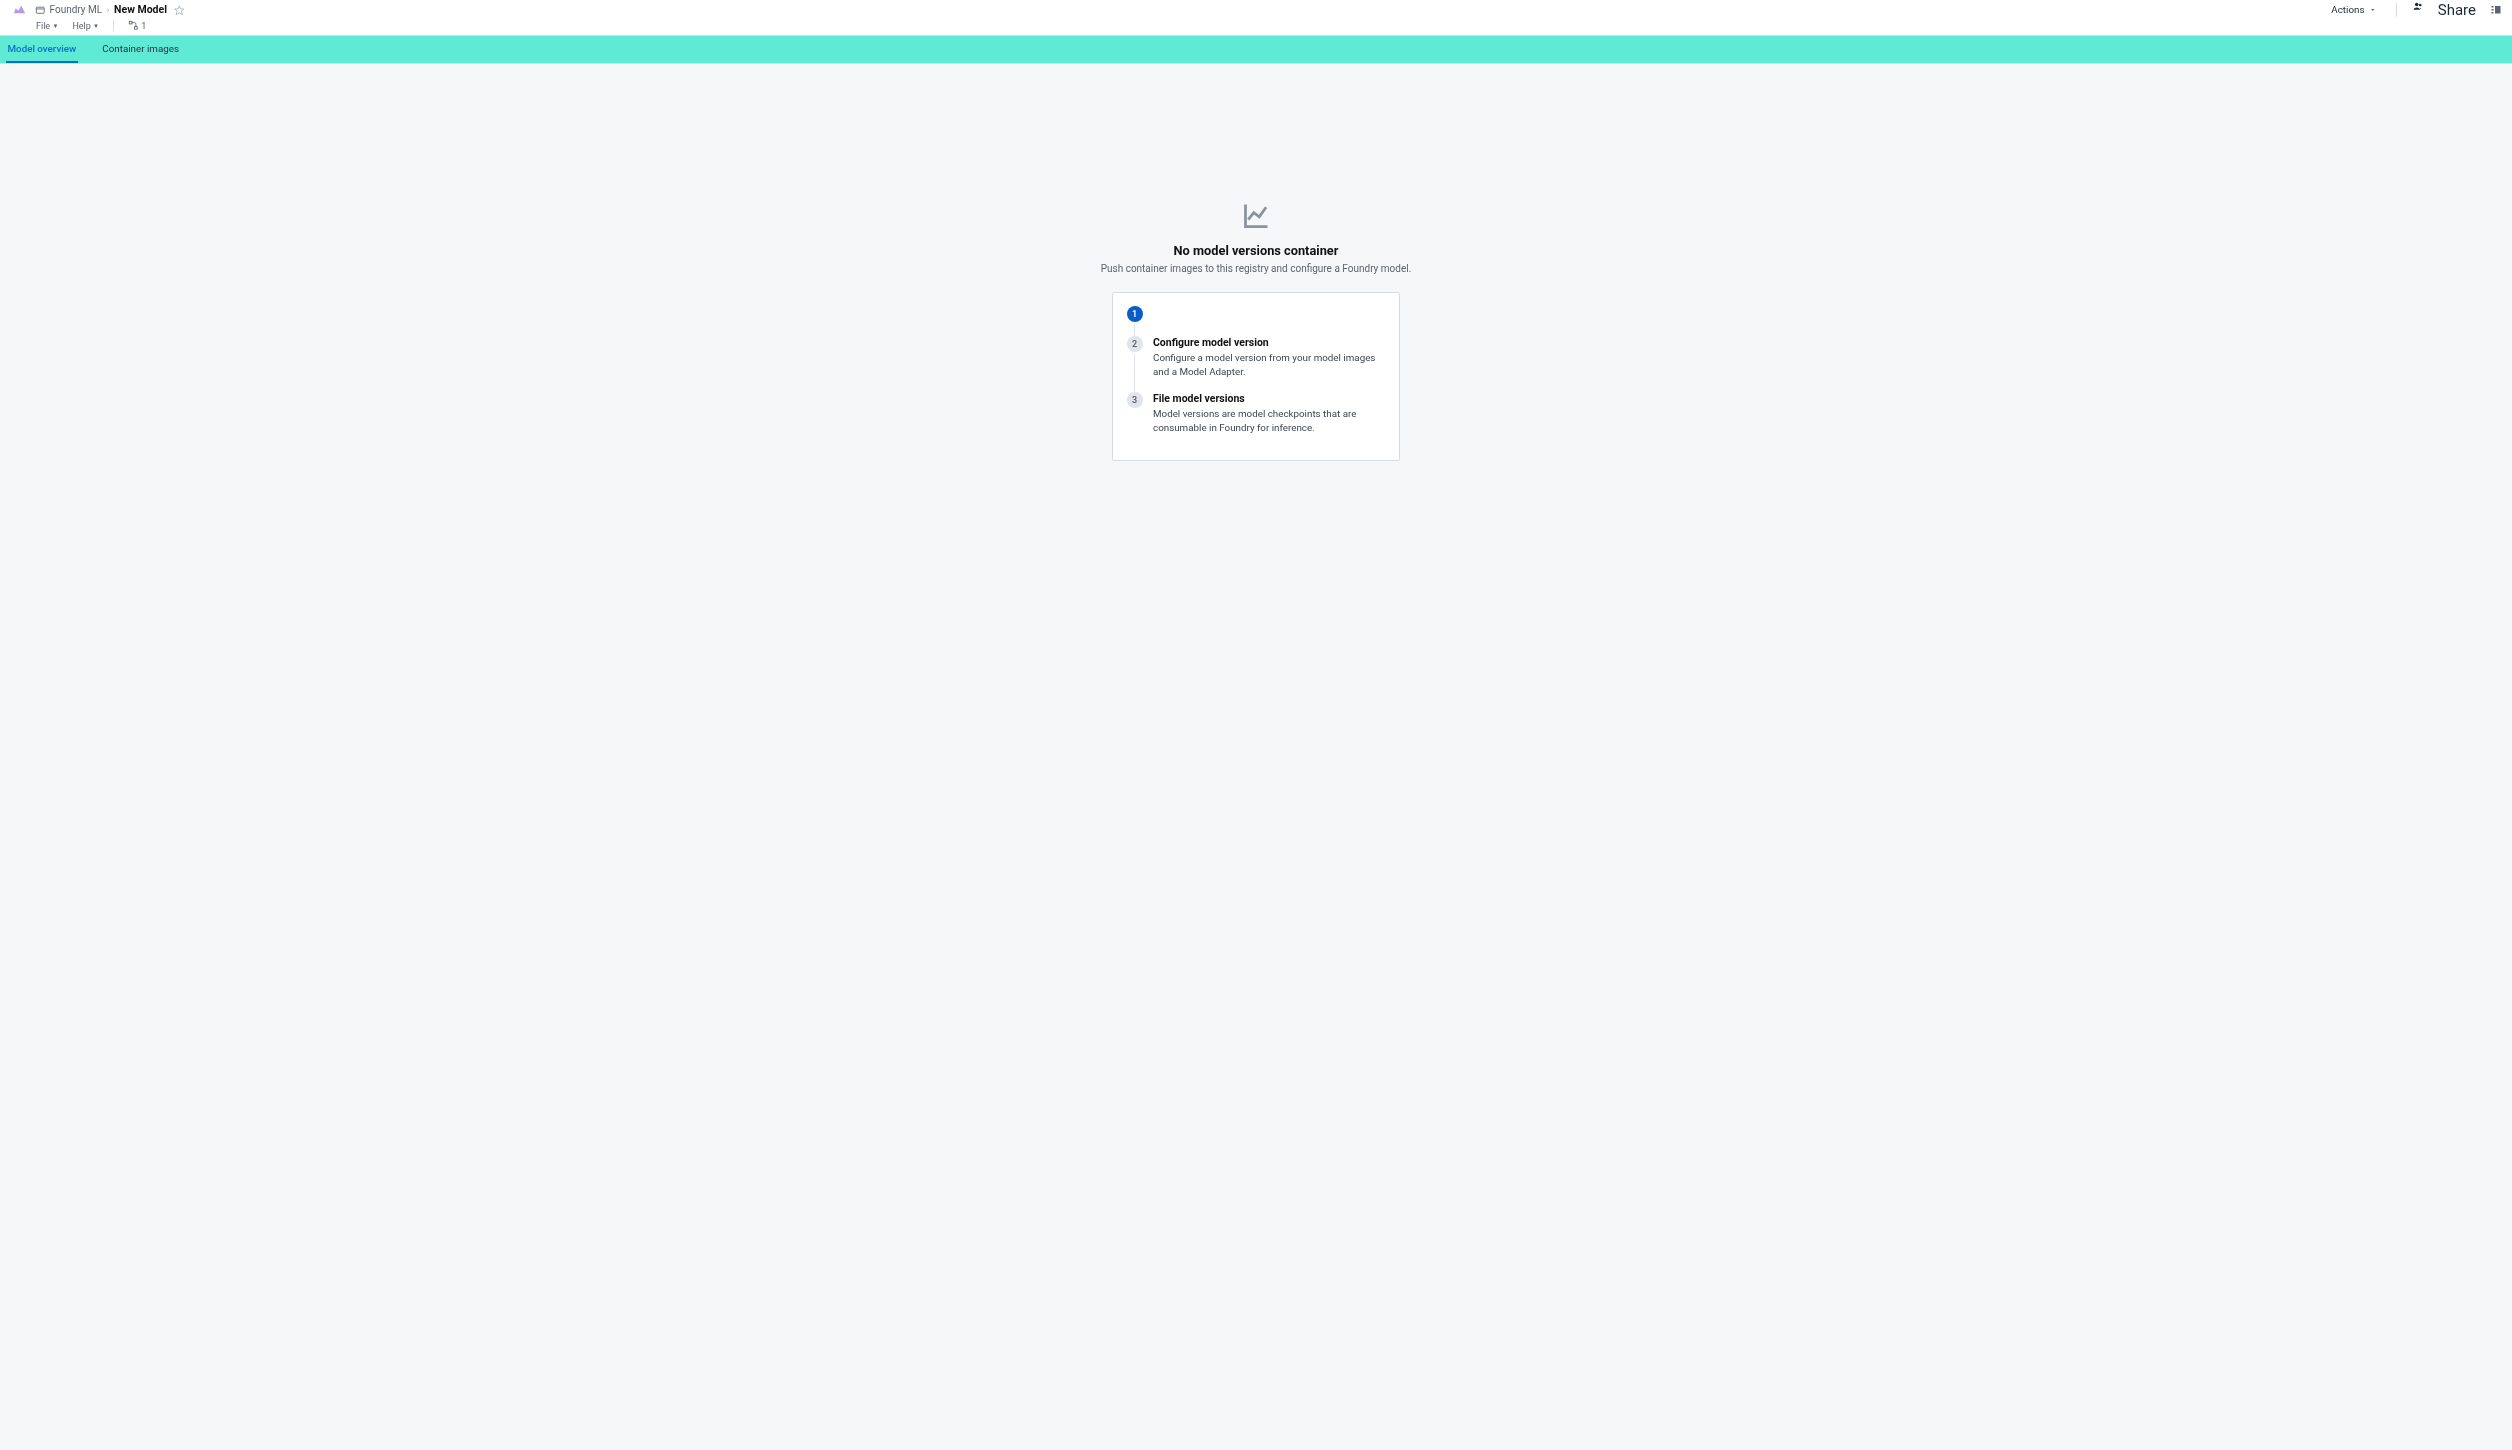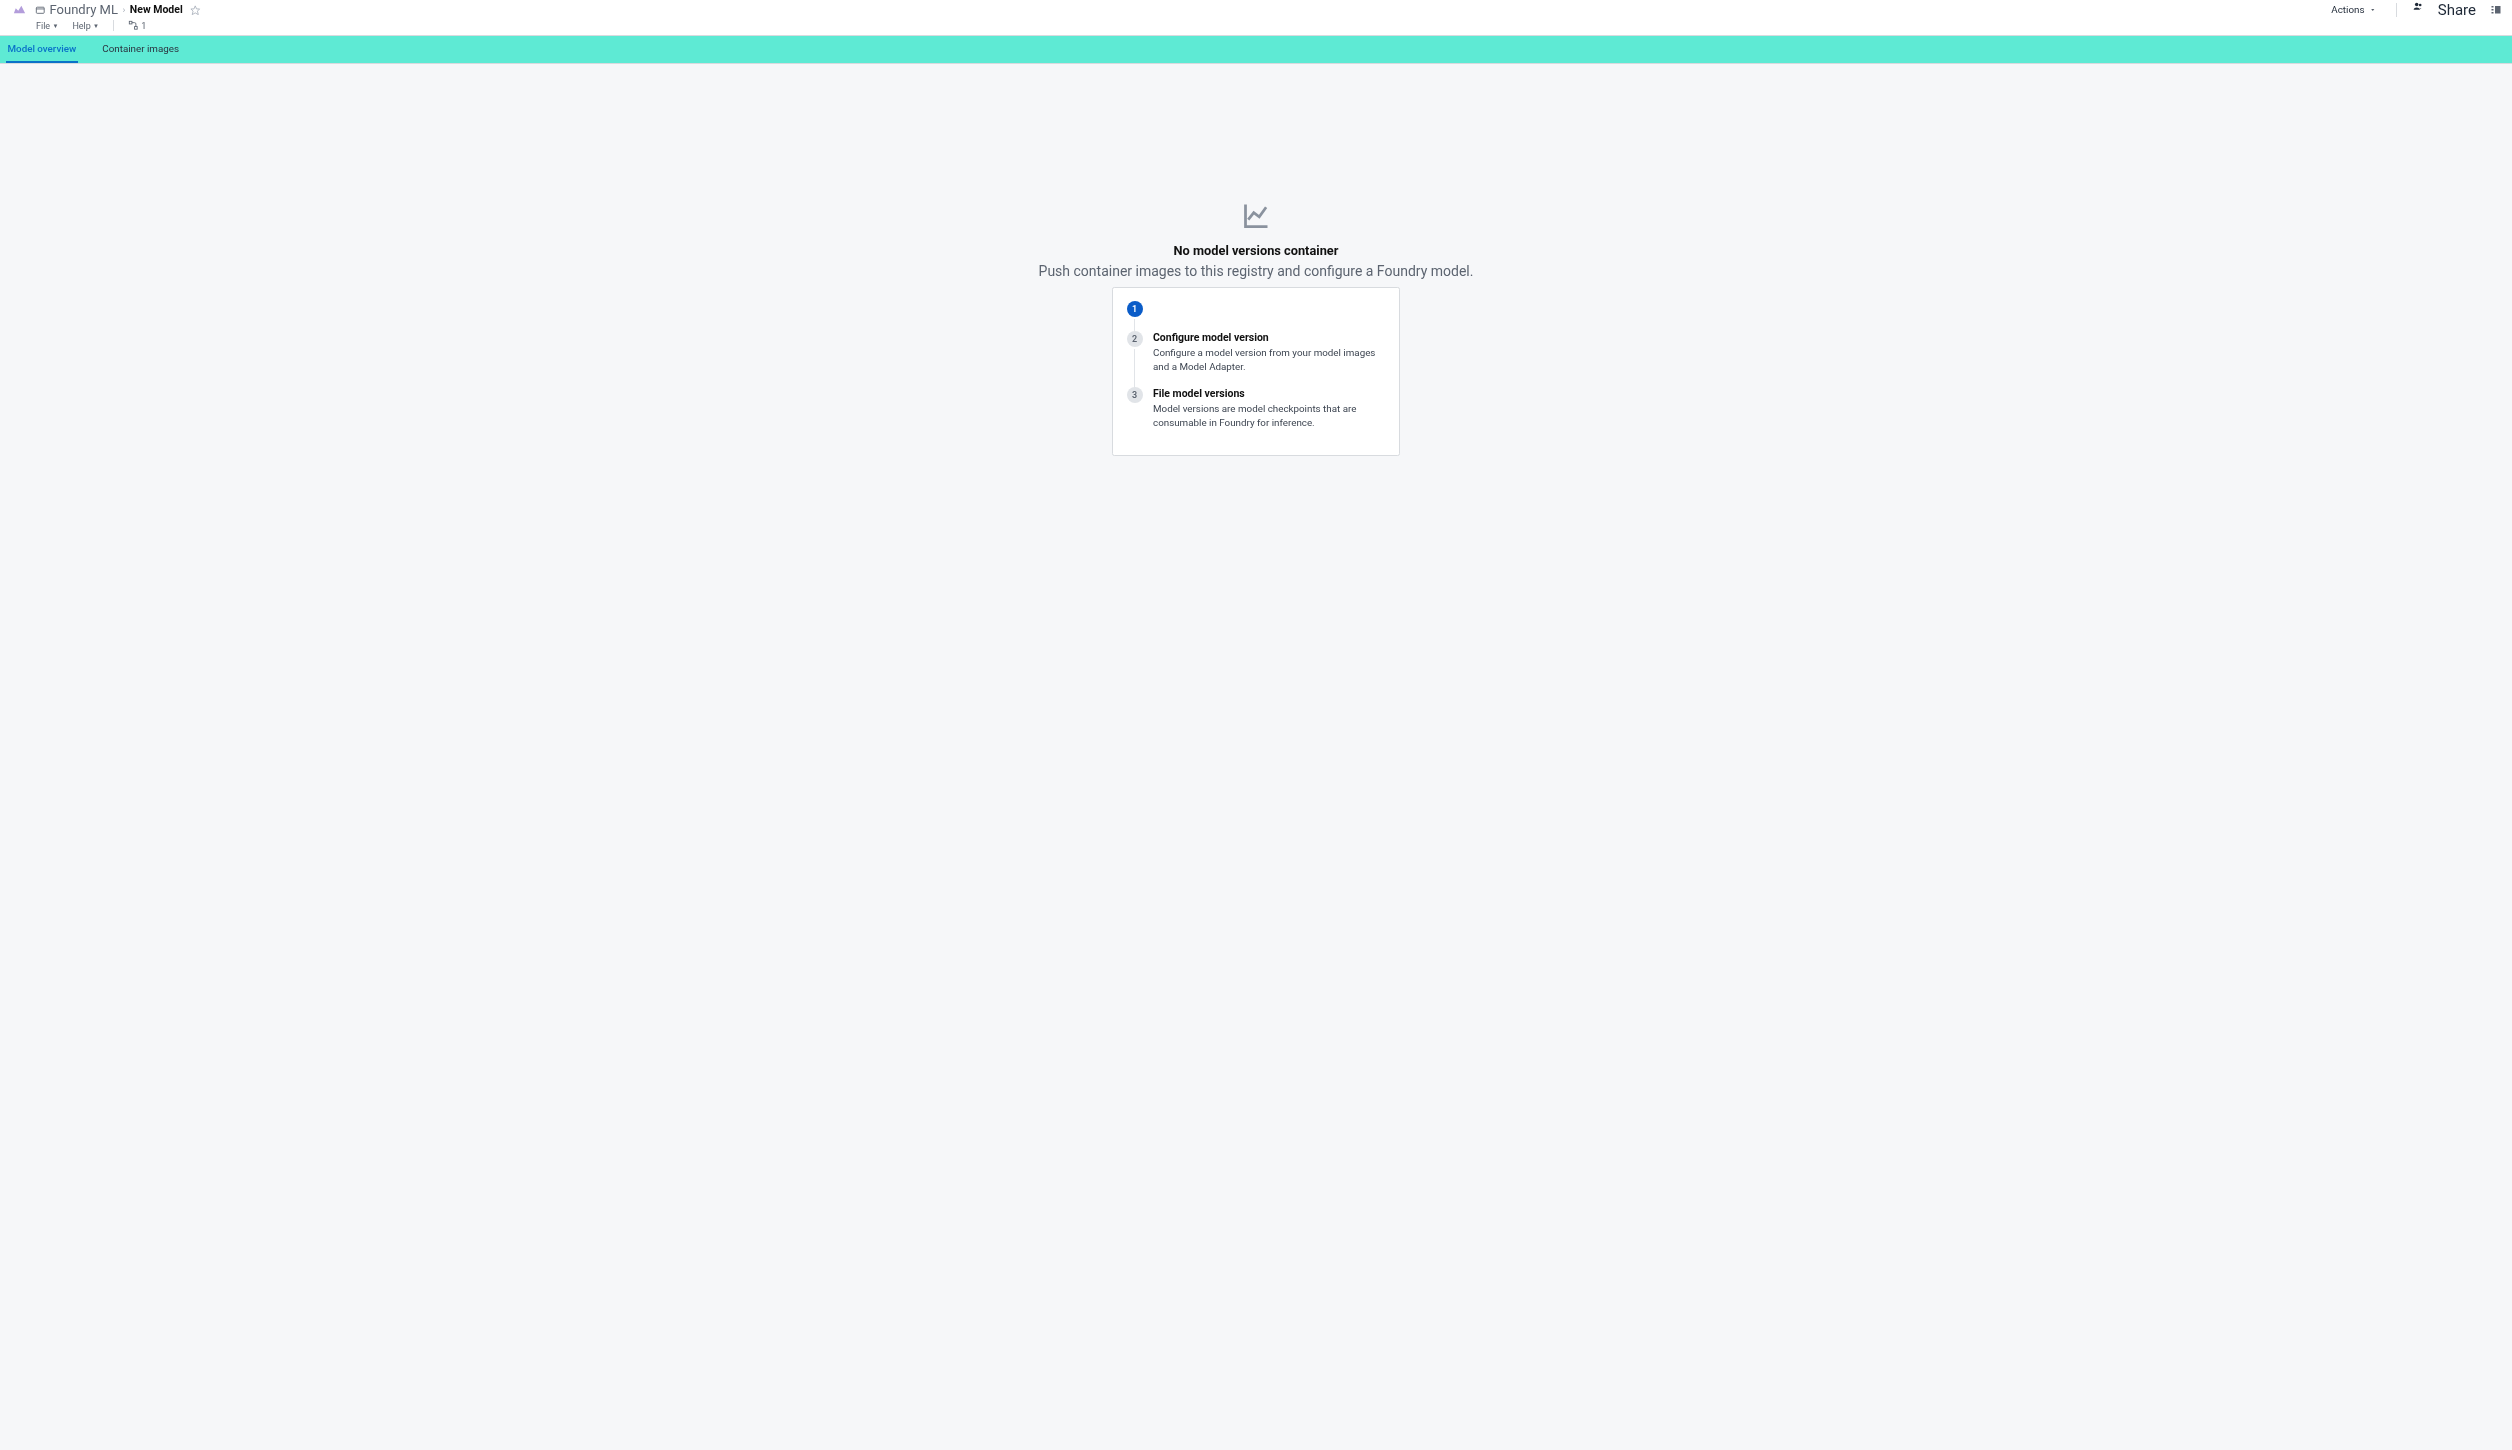--- a/index.html
+++ b/index.html
@@ -24,21 +24,21 @@
   width: 18px; height: 18px;
   display: flex; align-items: center; justify-content: center;
   color: #b39ddb;
 }
 .app-icon svg { width: 15px; height: 15px; }
 .breadcrumb {
   display: flex; align-items: center; gap: 4.5px;
   flex: 1;
 }
 .folder-icon { width: 10.5px; height: 10.5px; color: #5c6470; display:inline-flex; align-items:center; }
-.crumb-link { color: #5c6470; cursor: pointer; font-size: 13px; }
+.crumb-link { color: #5c6470; cursor: pointer; font-size: 10px; }
 .crumb-sep { color: #aab1bb; }
 .crumb-strong { font-weight: 700; color: #111; font-size: 10.5px;}
 .star-icon { width: 10.5px; height: 10.5px; color: #aab1bb; margin-left: 3px; cursor:pointer;}
 .actions-btn { display:flex; align-items:center; gap:4.5px; color:#1f2937; cursor:pointer; padding: 1.5px 4.5px; font-size: 9.8px;}
 .vdiv { width:0.8px; height:13.5px; background:#d8dbdf; margin: 0 9px; }
 .share-btn { display:flex; align-items:flex-start; gap:14px; cursor:pointer; color:#1f2937; font-size:15px;}
 .panel-icon { width:12px; height:12px; color:#5c6470; cursor:pointer; margin-left: 7.5px;}
 
 .header-sub {
   display:flex; align-items:center; height: 15px;
@@ -70,21 +70,21 @@
 }
 
 .main {
   min-height: calc(100vh - 68px);
   display:flex; flex-direction:column; align-items:center;
   padding-top: 135px;
 }
 .empty-icon { color:#8a929e; margin-bottom: 9px;}
 .empty-icon svg { width:33px; height:33px; }
 .empty-title { font-size: 12.8px; font-weight: 700; color:#111; margin-bottom: 4.5px;}
-.empty-sub { font-size: 14px; color:#5c6470; margin-bottom: 8px;}
+.empty-sub { font-size: 10px; color:#5c6470; margin-bottom: 18px;}
 
 .steps-card {
   background:#fff;
   border: 0.8px solid #d8dbdf;
   border-radius: 2.3px;
   width: 288px;
   padding: 13.5px 13.5px 25.5px 13.5px;
 }
 .step { display:flex; gap: 10.5px; position:relative; padding-bottom: 13.5px;}
 .step:last-child { padding-bottom: 0; }

